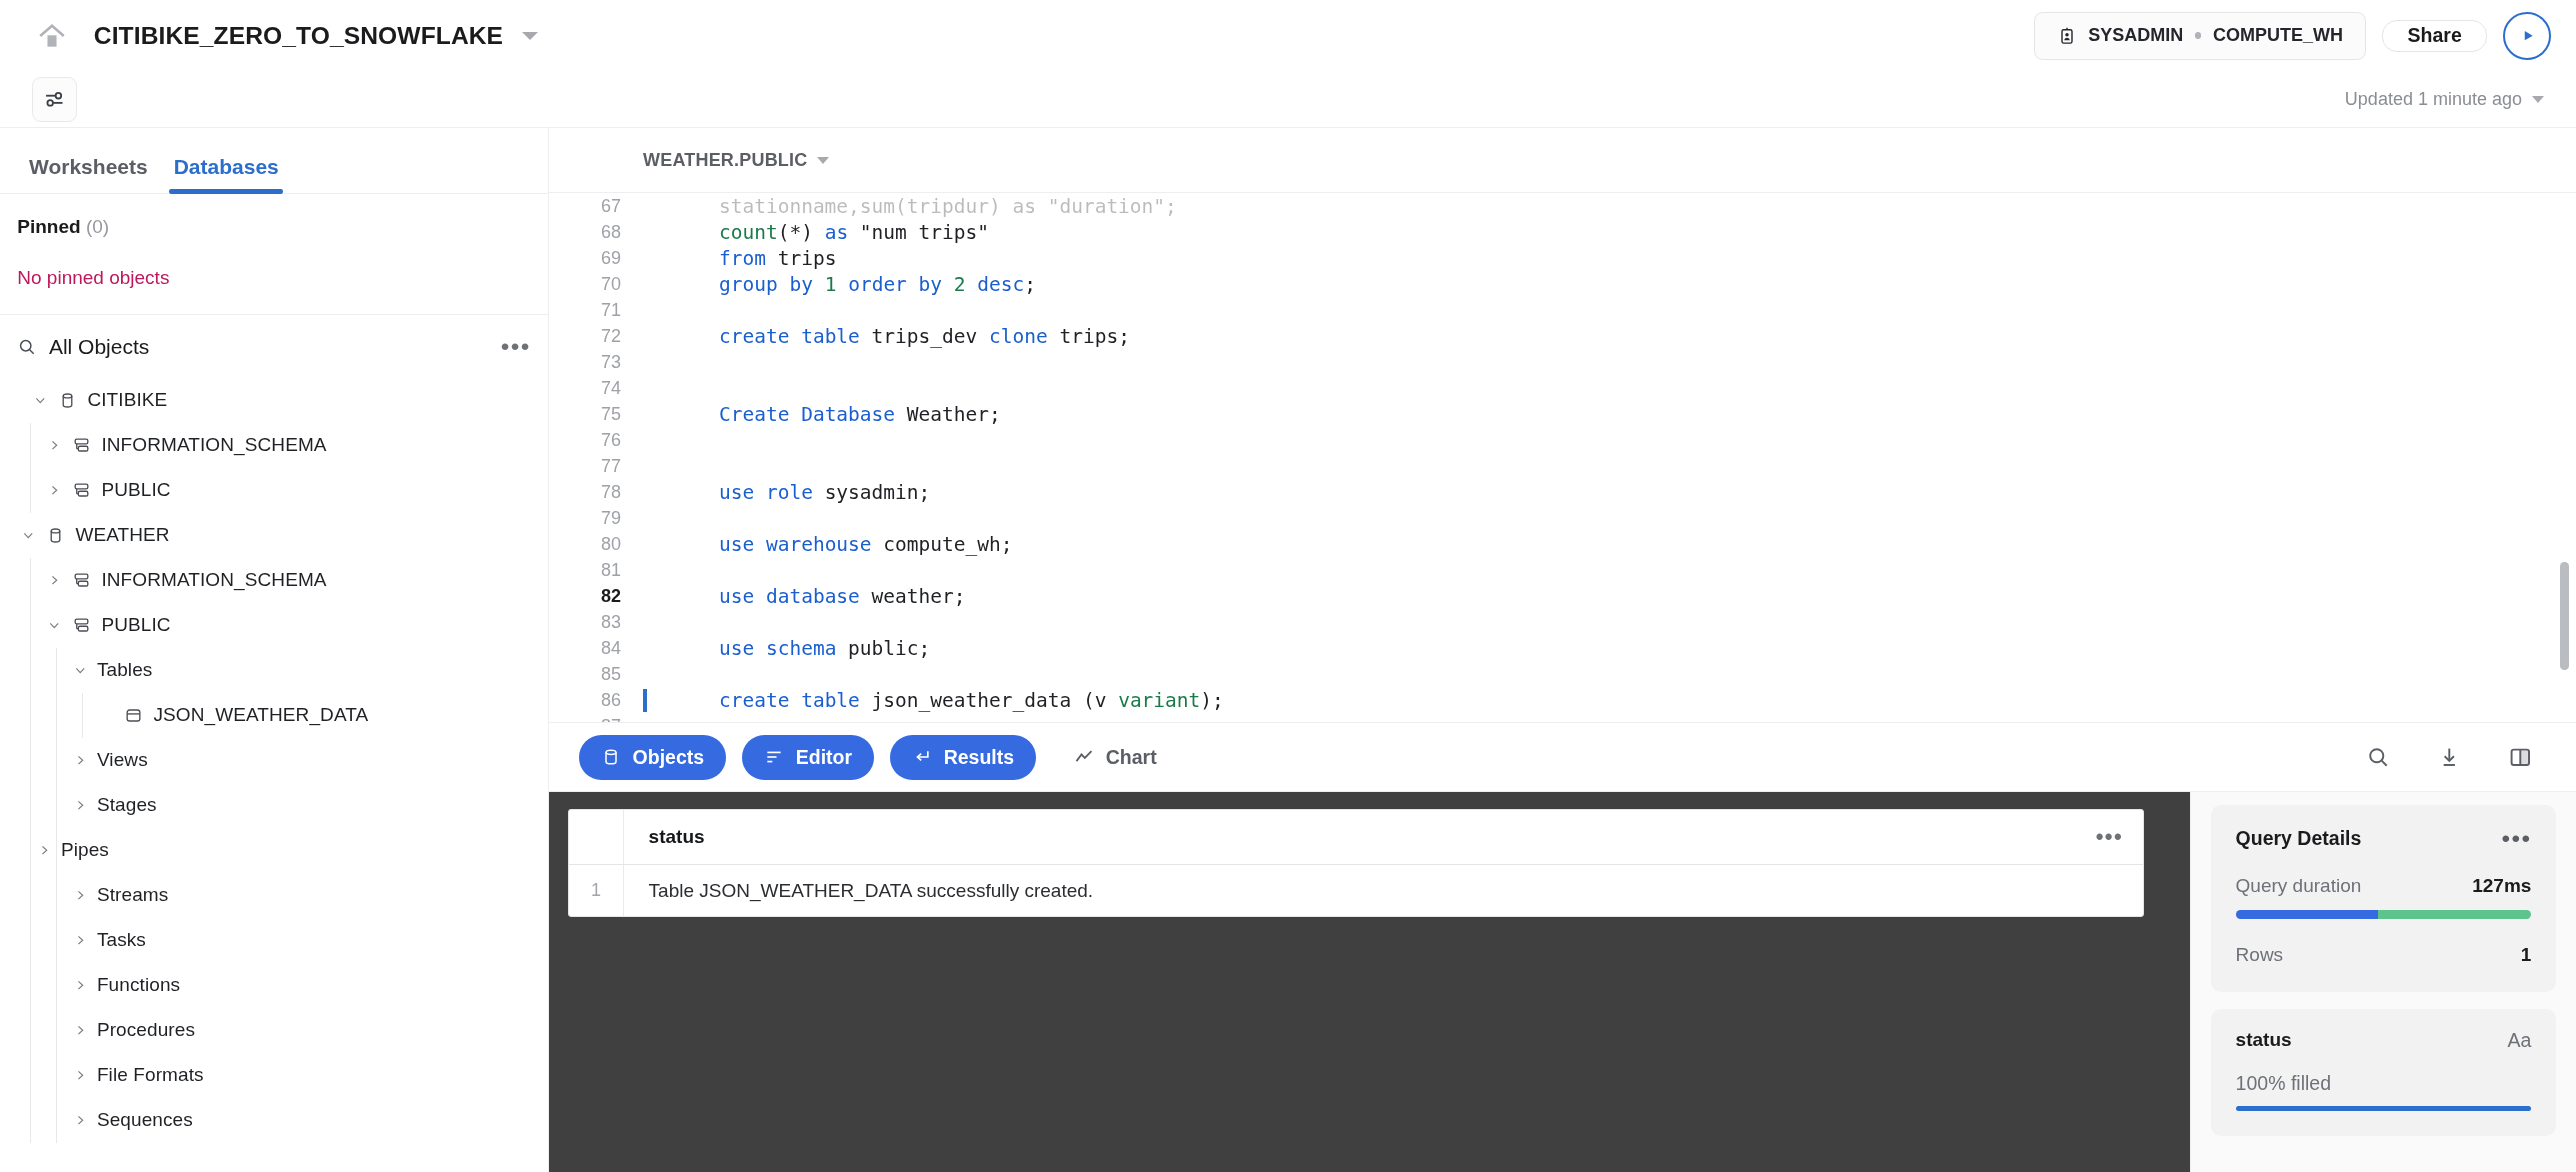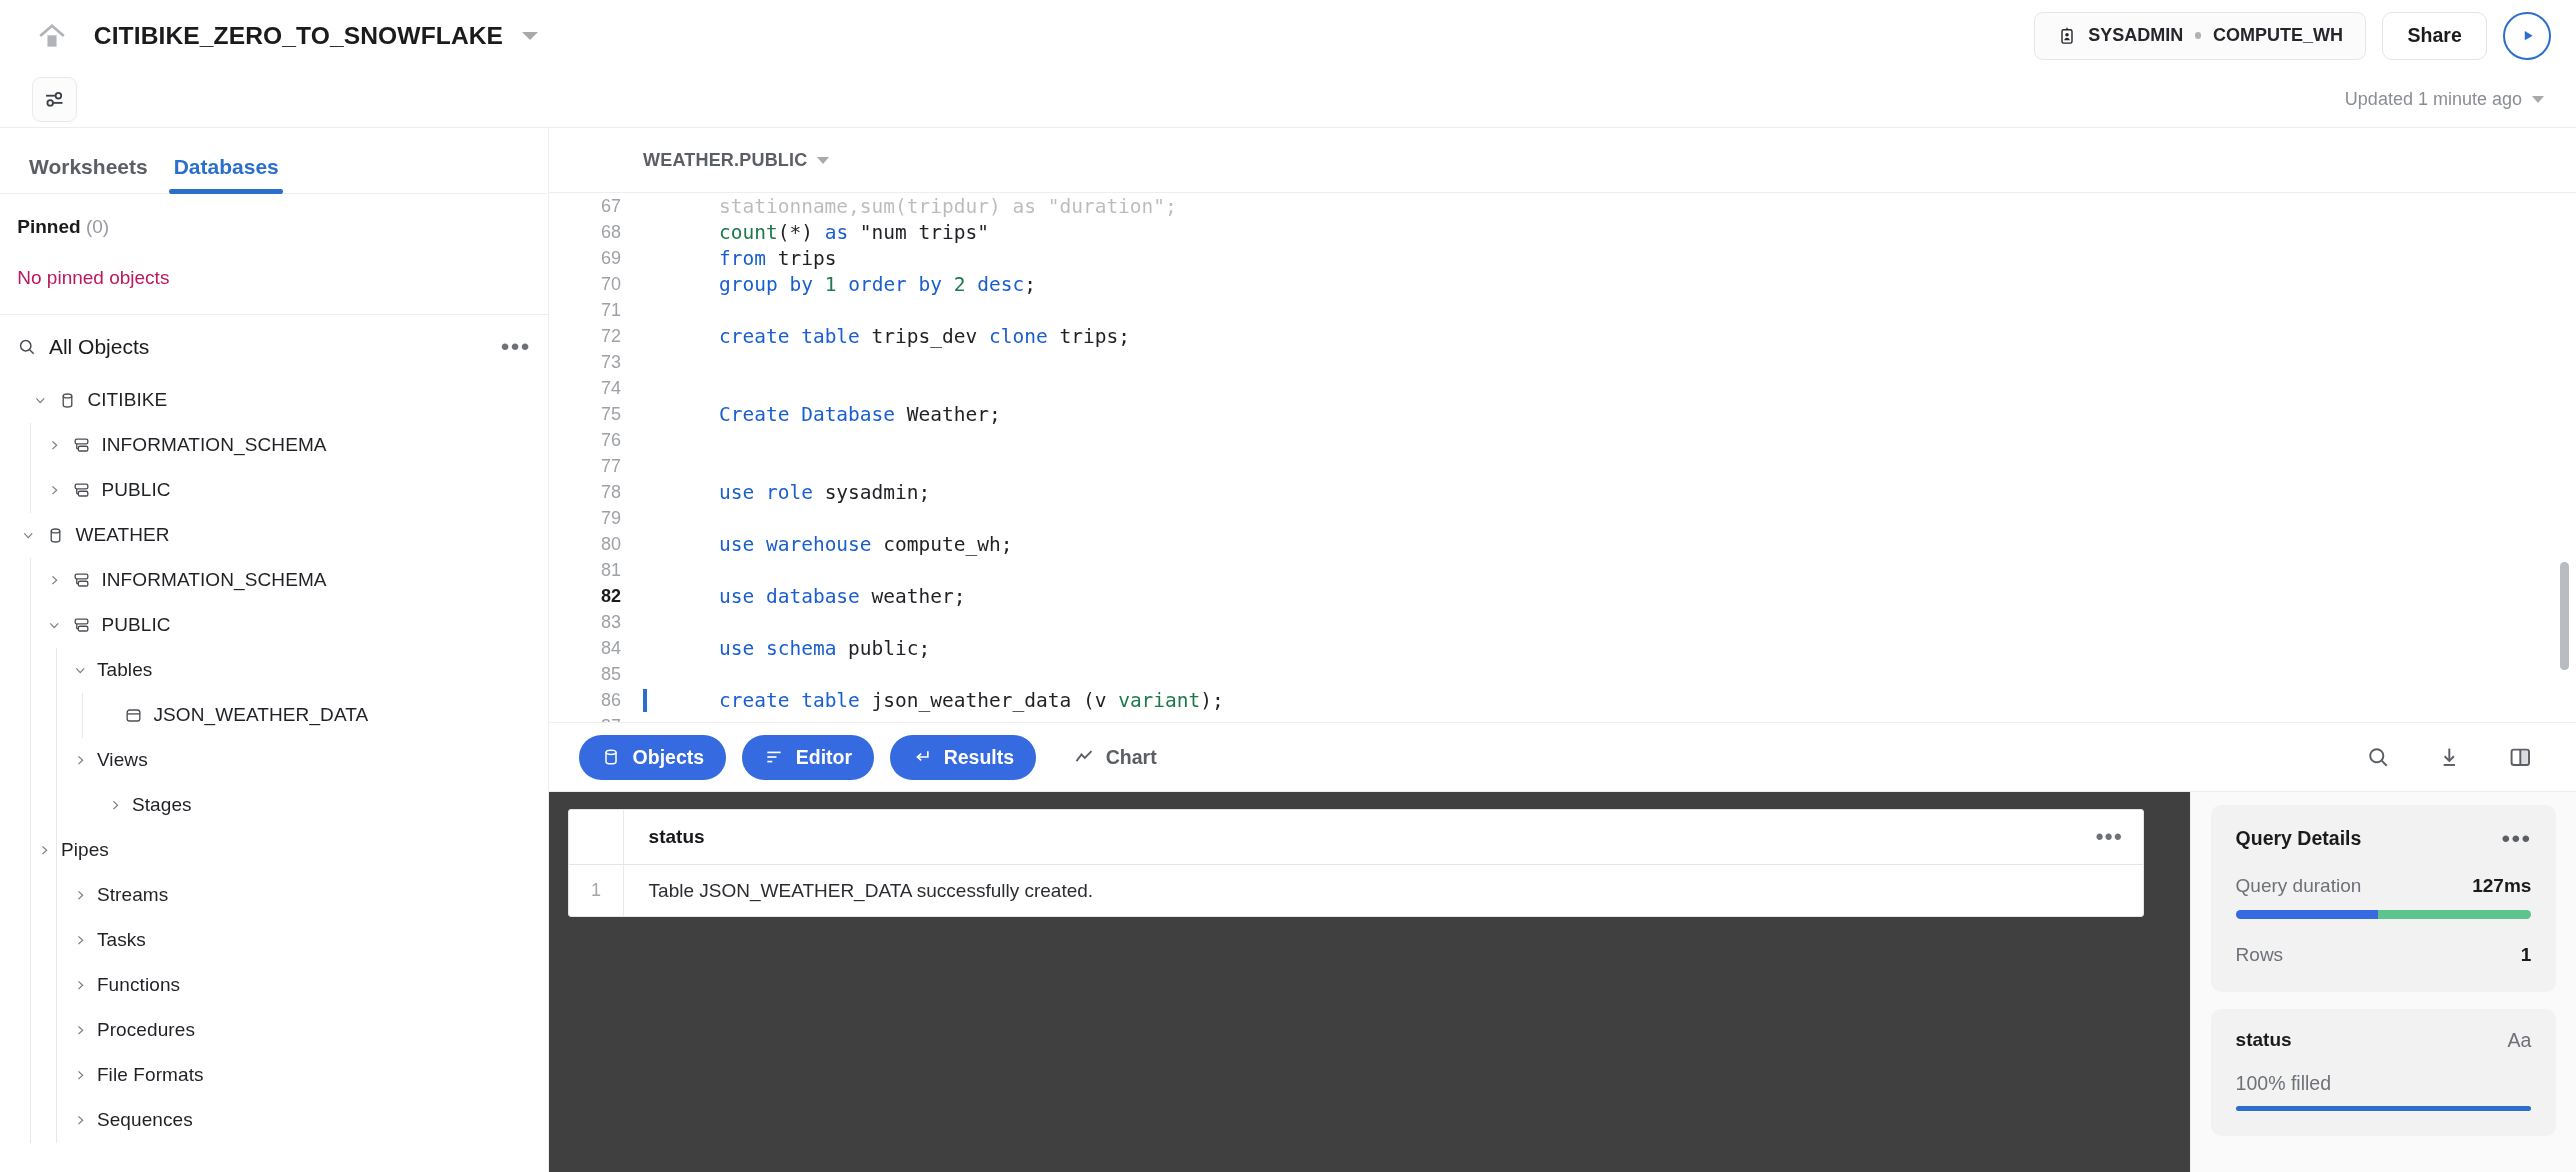--- a/index.html
+++ b/index.html
@@ -33,22 +33,22 @@
   .topbar-right { margin-left:auto; display:flex; align-items:center; gap: 16px; }
   .ctx-pill {
     display:flex; align-items:center; gap: 11.6px;
     height: 48px; padding: 0 22px;
     border: 1.4px solid #e3e5e8; border-radius: 8.7px;
     background: #fbfbfc; font-size: 18px; font-weight: 600; color: #24262b;
     cursor: pointer;
   }
   .ctx-dot { width: 6.5px; height: 6.5px; border-radius: 50%; background: #b0b3b8; display:inline-block; }
   .share-btn {
-    height: 48px; padding: 0 24.6px; display:flex; align-items:center;
-    border: 1.4px solid #e3e5e8; border-radius: 10px; background: #ffffff;
+    height: 32px; padding: 0 24.6px; display:flex; align-items:center;
+    border: 1.4px solid #e3e5e8; border-radius: 15px; background: #ffffff;
     font-size: 19.5px; font-weight: 700; color: #1b1b1d; cursor: pointer;
   }
   .run-btn {
     width: 48px; height: 48px; border-radius: 50%;
     border: 2.9px solid #2c6ecb; background: #ffffff;
     display:flex; align-items:center; justify-content:center; cursor:pointer;
   }
 
   
   .subbar {
@@ -390,21 +390,21 @@
             <span class="guide" style="left: 30px;"></span>
             <span class="guide" style="left: 56px;"></span>
             <span class="chev">
               <svg width="14.5" height="14.5" viewBox="0 0 24 24">
                 <path d="M9 5.5 16 12l-7 6.5" fill="none" stroke="#7a7d83" stroke-width="2"></path>
               </svg>
             </span>
             <span style="width: 4.3px;"></span>
             <span class="t-lbl">Views</span>
           </div>
-          <div class="t-row" style="padding-left: 103px;">
+          <div class="t-row" style="padding-left: 68px;">
             <span class="guide" style="left: 30px;"></span>
             <span class="guide" style="left: 56px;"></span>
             <span class="chev">
               <svg width="14.5" height="14.5" viewBox="0 0 24 24">
                 <path d="M9 5.5 16 12l-7 6.5" fill="none" stroke="#7a7d83" stroke-width="2"></path>
               </svg>
             </span>
             <span style="width: 4.3px;"></span>
             <span class="t-lbl">Stages</span>
           </div>

